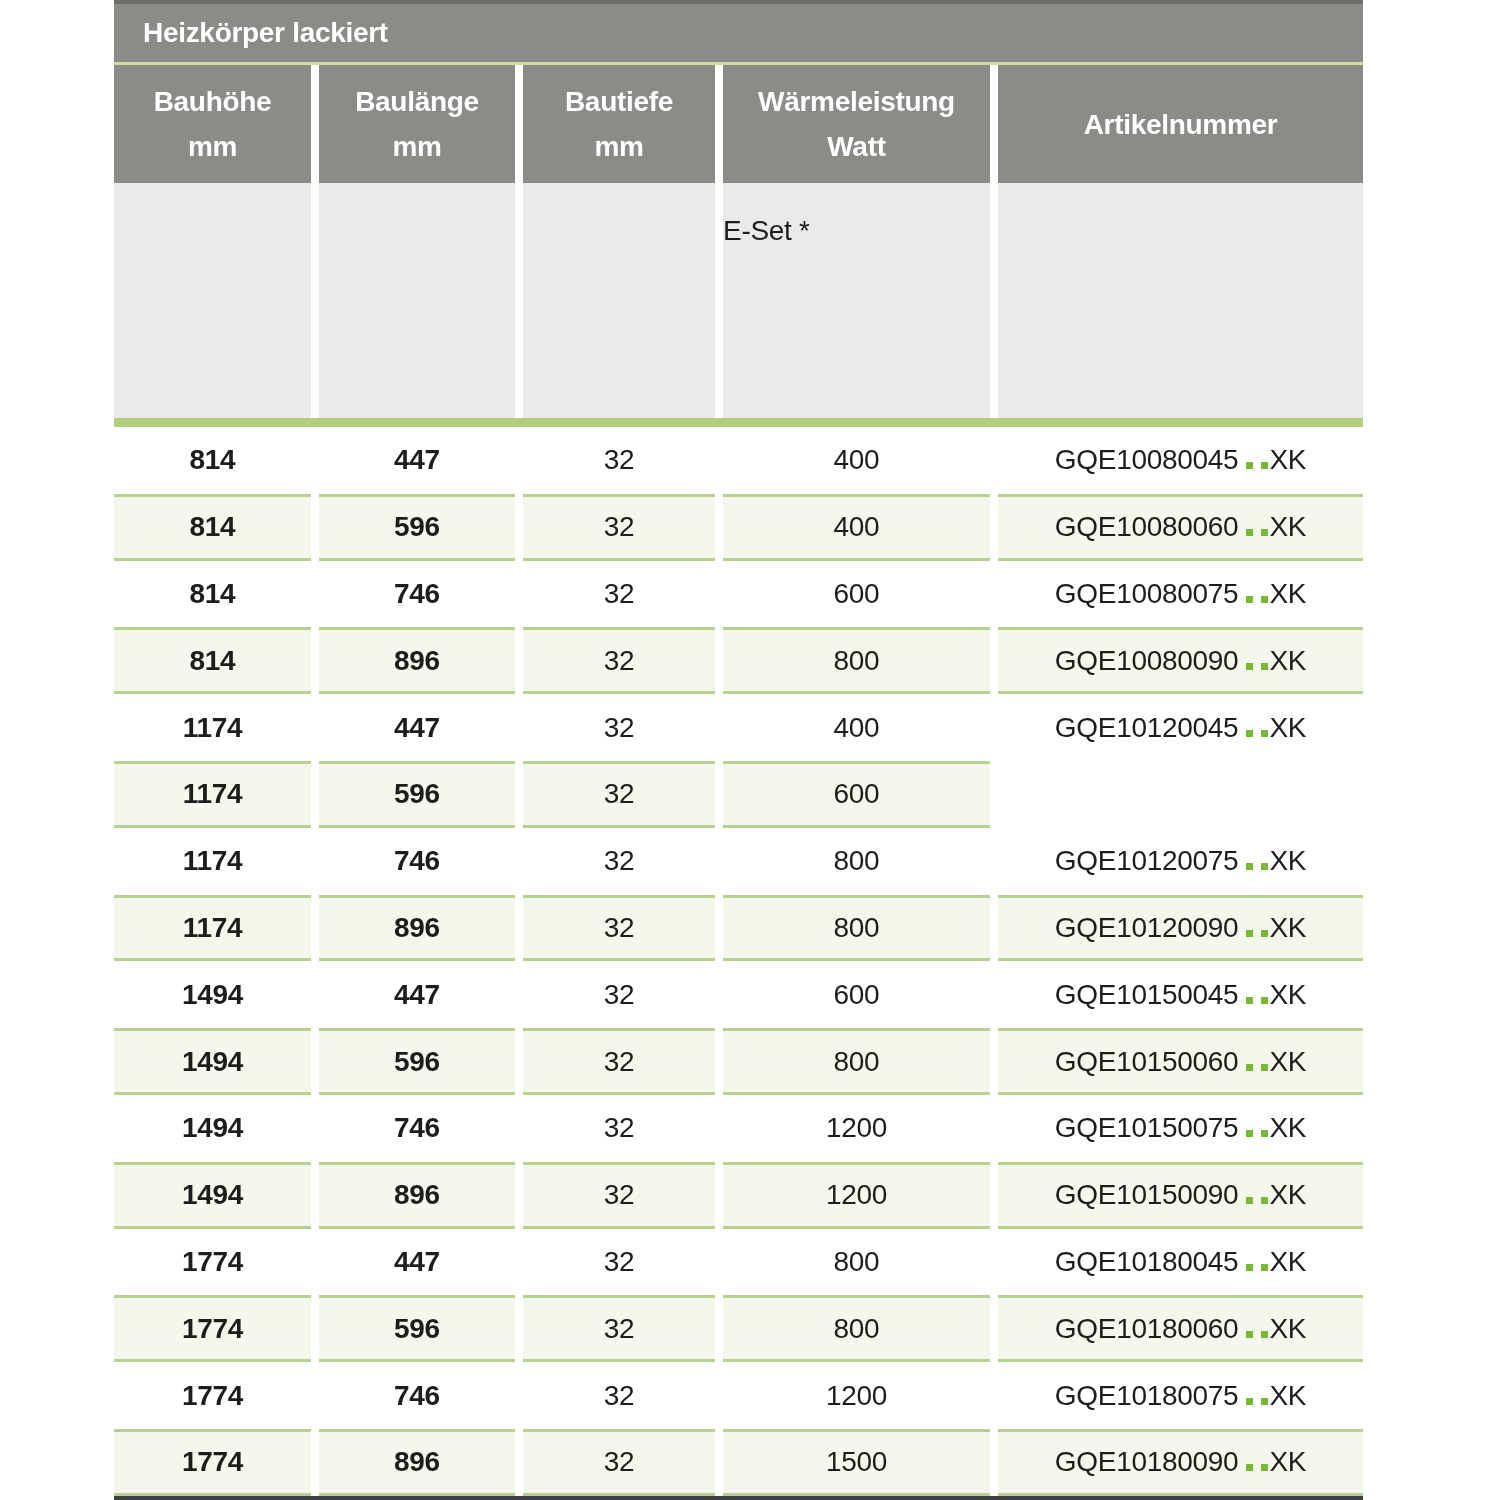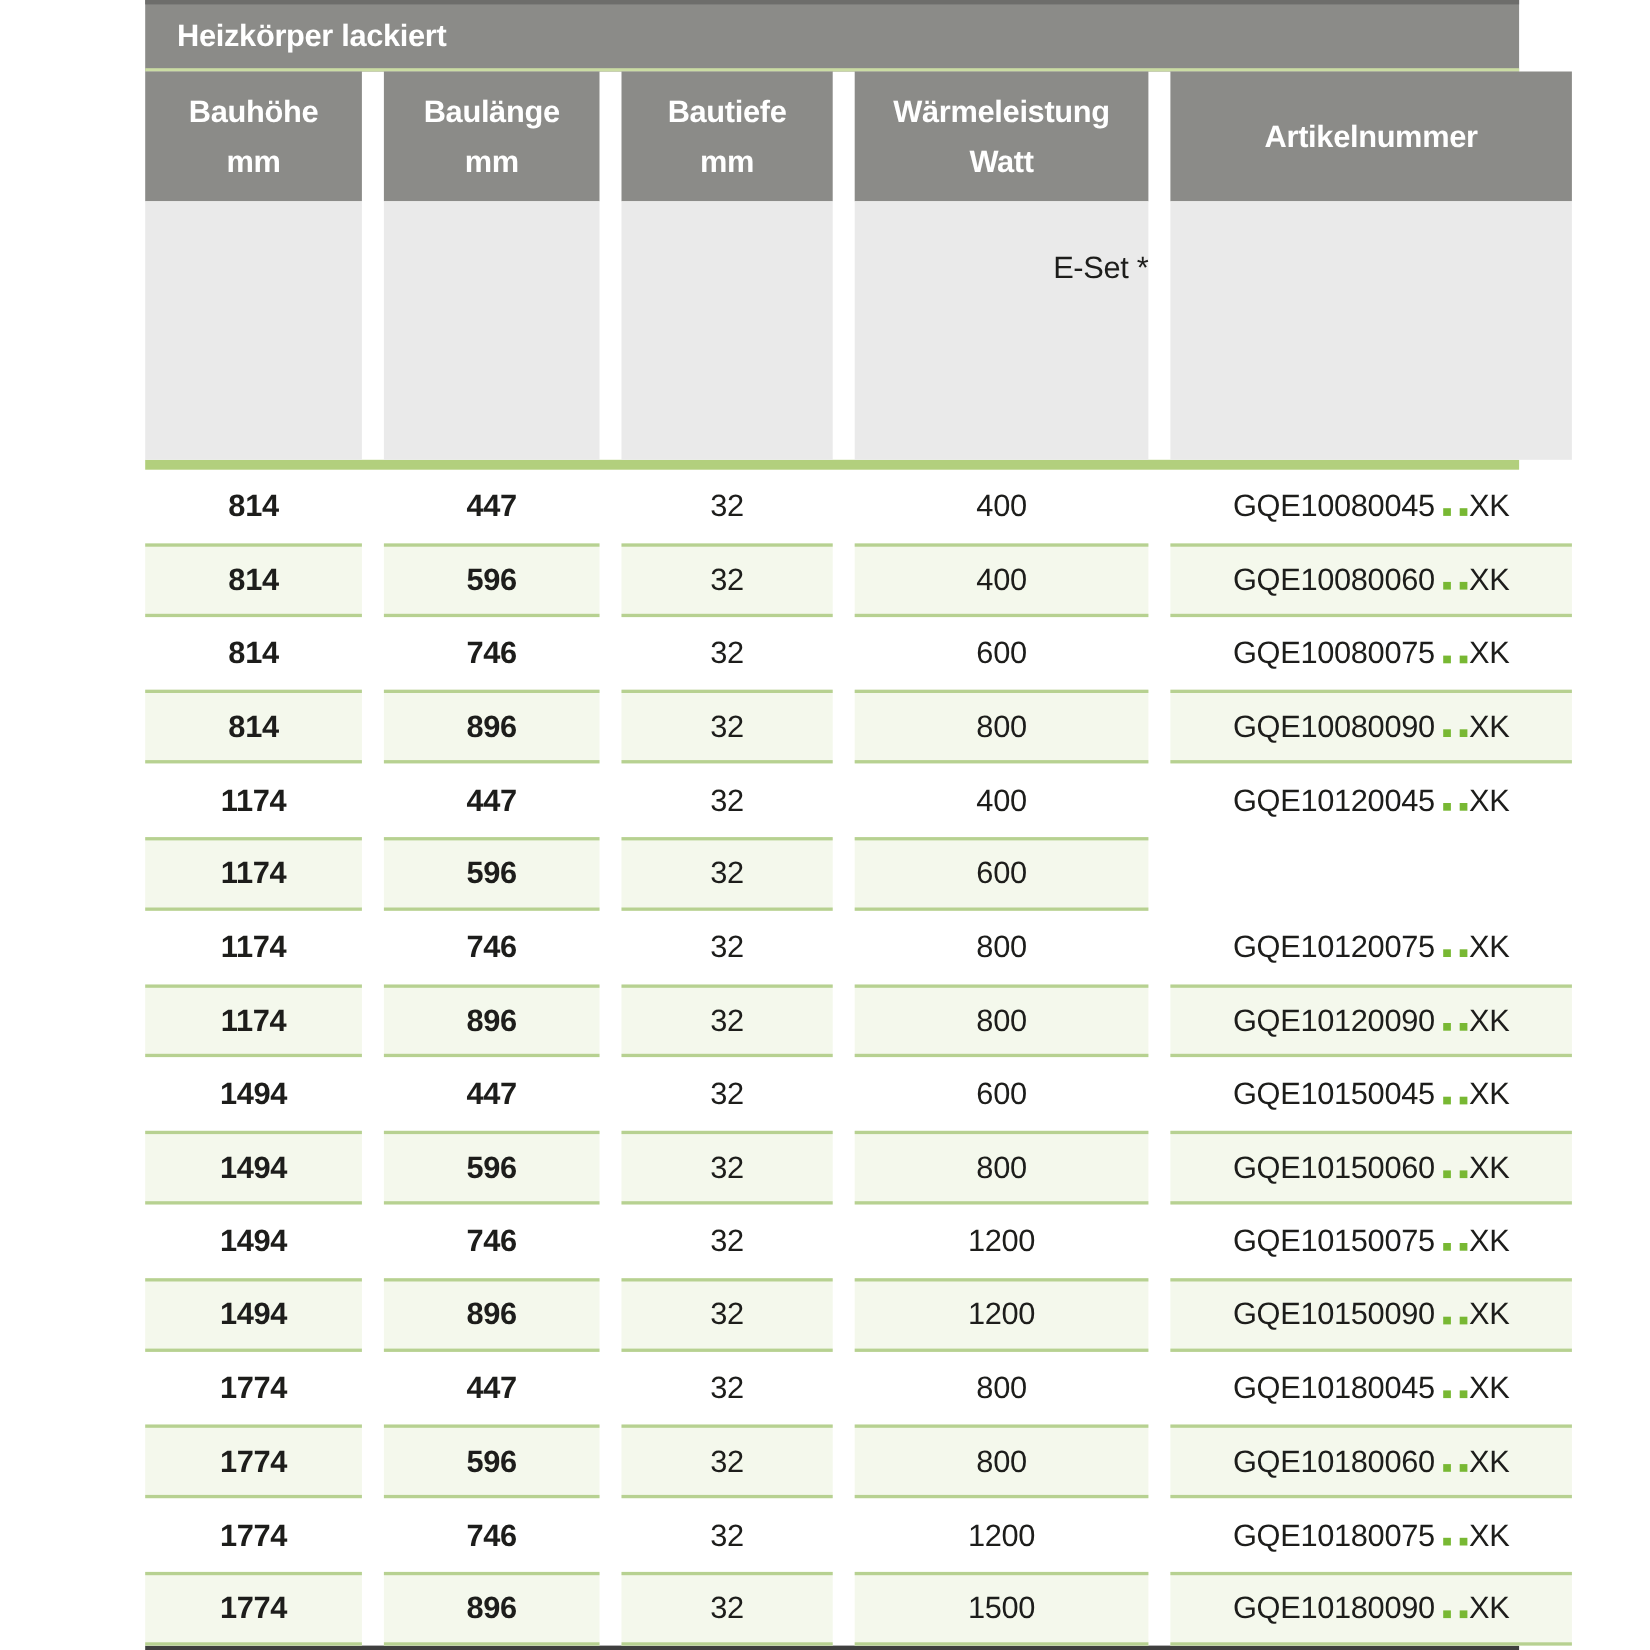--- a/index.html
+++ b/index.html
@@ -16,57 +16,57 @@
     --header-text: #ffffff;
   }
   * { margin:0; padding:0; box-sizing:border-box; }
   html, body { background:#ffffff; }
   body {
     width:1500px; height:1500px;
     font-family:"Liberation Sans", sans-serif;
     position:relative; overflow:hidden;
   }
   .page { position:relative; width:1500px; height:1500px; }
-  .table-wrap { position:absolute; left:132px; top:0; width:1249px; }
+  .table-wrap { position:absolute; left:114px; top:0; width:1249px; }
 
   .title-bar {
     height:65px;
     background:var(--header-gray);
     border-top:4px solid var(--header-top-edge);
     border-bottom:3px solid var(--title-underline-green);
     display:flex; align-items:center;
     padding-left:29px;
     color:var(--header-text);
     font-size:28px; font-weight:bold;
     letter-spacing:-0.3px;
   }
 
   .grid-row {
     display:grid;
     grid-template-columns:197px 196px 192px 267px 365px;
-    column-gap:20px;
+    column-gap:8px;
   }
 
   .header-row { height:118px; }
   .header-cell {
     background:var(--header-gray);
     color:var(--header-text);
     font-size:28px; font-weight:bold;
     display:flex; flex-direction:column;
     justify-content:center; align-items:center;
     text-align:center; line-height:45px;
     letter-spacing:-0.3px;
   }
   .hc-unit:empty { display:none; }
 
   .subheader-row { height:235px; }
   .subheader-cell { background:var(--subheader-gray); }
   .subheader-cell.eset {
-    display:flex; justify-content:flex-end; align-items:flex-start;
-    padding-top:45px;
+    display:flex; justify-content:flex-start; align-items:flex-start;
+    padding-top:32px;
     font-size:28px; color:var(--text-dark);
     letter-spacing:-0.3px;
   }
 
   .green-bar { height:9px; background:var(--separator-green); }
 
   .data-row { height:66.8px; }
   .data-row .cell {
     display:flex; align-items:center; justify-content:center;
     font-size:28px; color:var(--text-dark);

